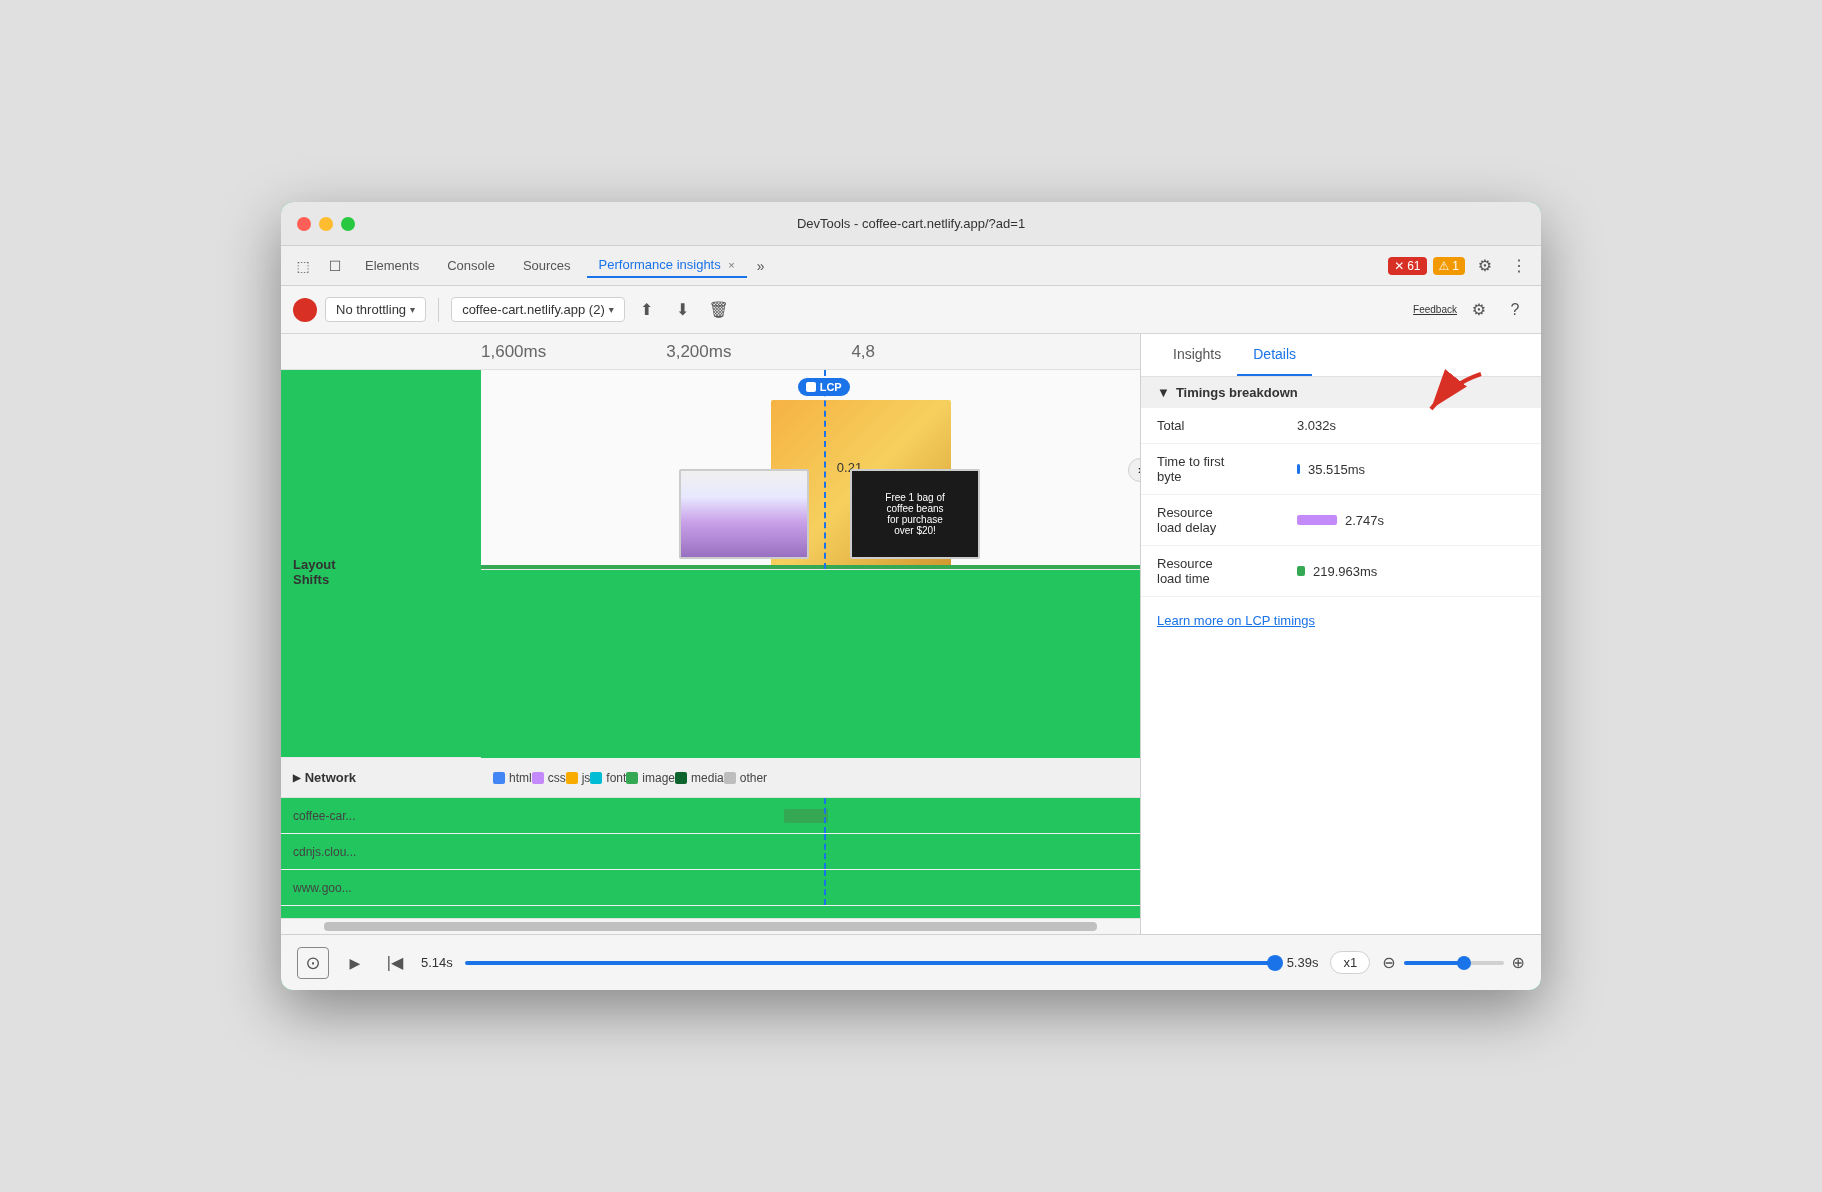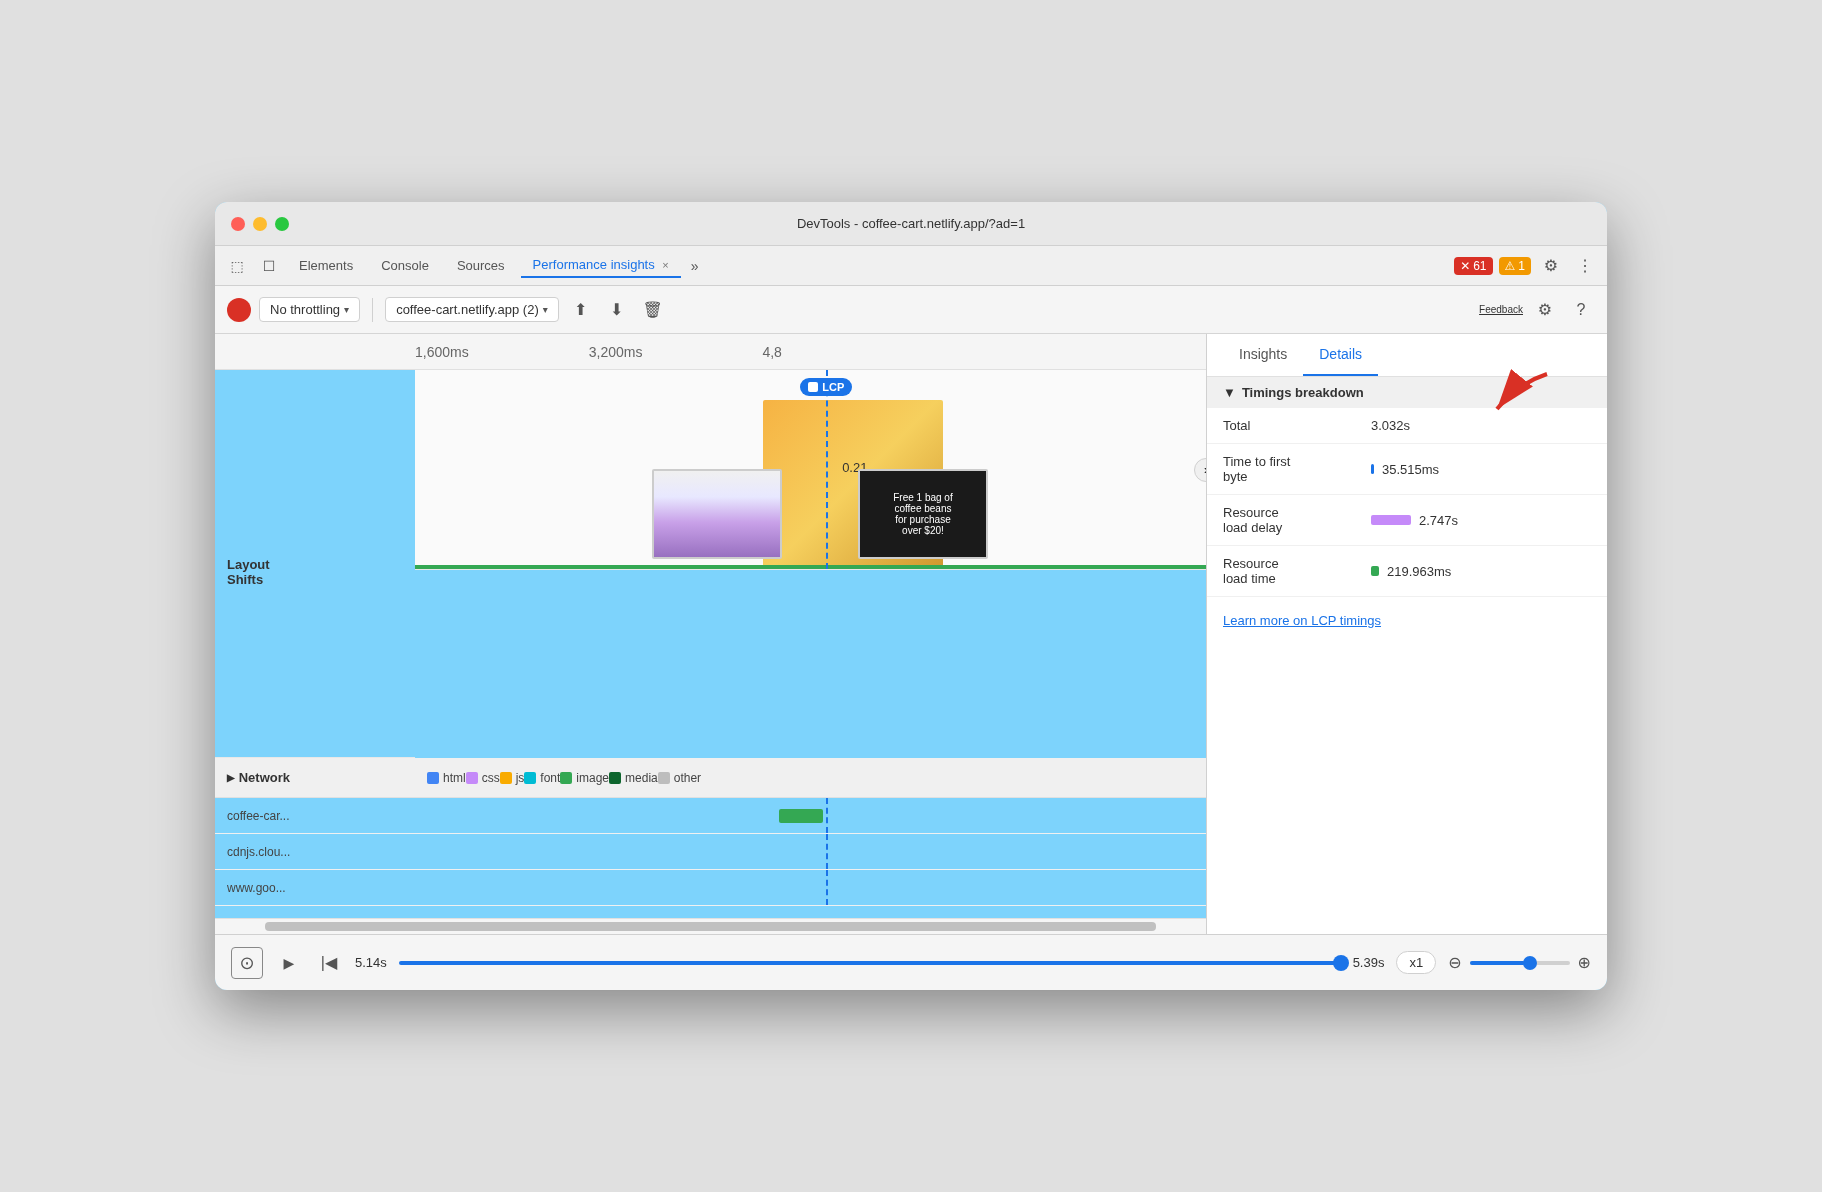--- a/index.html
+++ b/index.html
@@ -5,22 +5,22 @@
     * { box-sizing: border-box; margin: 0; padding: 0; }
     body {
       background: #e0e0e0;
       display: flex;
       justify-content: center;
       align-items: center;
       min-height: 100vh;
       font-family: -apple-system, BlinkMacSystemFont, 'Segoe UI', sans-serif;
     }
     .window {
-      width: 1392px;
-      background: #7dd3fc;
+      width: 1260px;
+      background: #22c55e;
       border-radius: 12px;
       box-shadow: 0 20px 60px rgba(0,0,0,0.4);
       overflow: hidden;
     }
     
     .title-bar {
       background: #e8e8e8;
       height: 44px;
       display: flex;
       align-items: center;
@@ -184,21 +184,21 @@
       background: #f5f5f5;
       border-bottom: 1px solid #e0e0e0;
       display: flex;
       align-items: center;
       padding-left: 200px;
       position: relative;
     }
     .time-markers {
       display: flex;
       gap: 0;
-      font-size: 14px;
+      font-size: 17px;
       color: #666;
     }
     .time-marker { margin-right: 120px; }
     .left-labels {
       width: 200px;
       flex-shrink: 0;
       display: flex;
       flex-direction: column;
     }
     .label-row {
@@ -518,21 +518,20 @@
       width: 140px;
       font-size: 13px;
       color: #333;
     }
     .timings-value {
       font-size: 13px;
       color: #333;
       display: flex;
       align-items: center;
       gap: 8px;
-      margin-left: 8px;
     }
     .timing-bar {
       height: 10px;
       border-radius: 2px;
       display: inline-block;
     }
     .learn-more {
       padding: 16px;
       color: #1a73e8;
       font-size: 13px;

